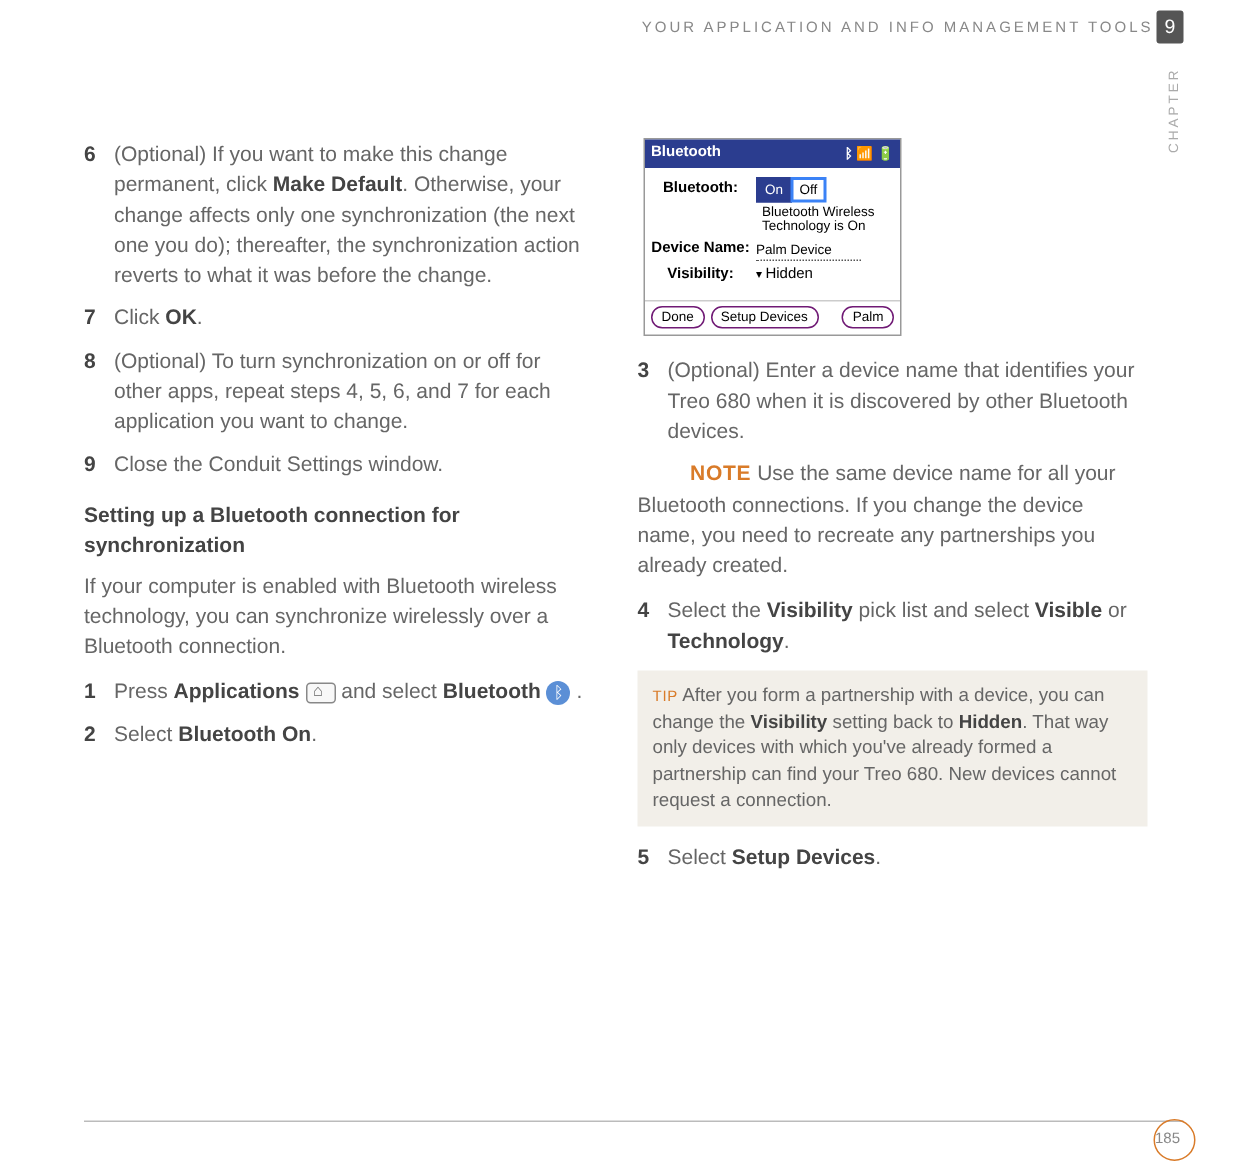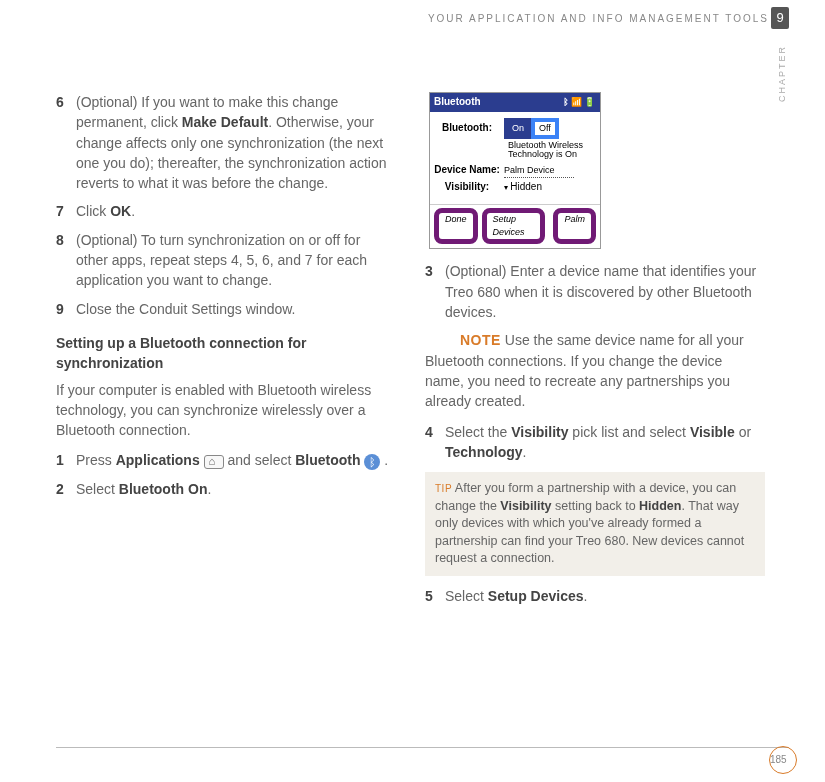--- a/index.html
+++ b/index.html
@@ -111,36 +111,35 @@
     justify-content: space-between;
     align-items: center;
   }
   .palm-title-icons { font-size: 9px; }
   .palm-body { padding: 4px 4px 2px 4px; }
   .palm-row { display: flex; align-items: center; margin: 2px 0; min-height: 14px; }
   .palm-label { font-weight: bold; width: 70px; text-align: center; padding-right: 4px; }
   .palm-toggle span {
     display: inline-block;
     padding: 0 4px;
-    border: 4px solid #3b82f6;
+    border: 2px solid #3b82f6;
     font-size: 9px;
     margin-right: -1px;
   }
   .palm-toggle .on { background: #2b3d8f; color: #fff; border-color:#2b3d8f; }
   .palm-sub { font-size: 9px; padding-left: 74px; line-height: 1.1; margin-bottom: 3px; }
   .palm-field { border-bottom: 1px dotted #555; min-width: 70px; display: inline-block; font-size: 9px; }
   .palm-pick::before { content: "▾ "; font-size: 8px; }
   .palm-footer { display: flex; gap: 4px; padding: 3px 4px 4px 4px; border-top: 1px solid #ccc; margin-top: 6px; }
   .palm-btn {
-    border: 5px solid #701a75;
+    border: 1px solid #701a75;
     border-radius: 8px;
     padding: 0 6px;
     font-size: 9px;
     background: #fff;
-    font-style: italic;
   }
   .palm-footer .spacer { flex: 1; }
   .bottom-rule {
     position: absolute;
     left: 56px; right: 36px; bottom: 34px;
     border-top: 1px solid #bbb;
   }
   .page-num {
     position: absolute;
     right: 28px; bottom: 8px;

